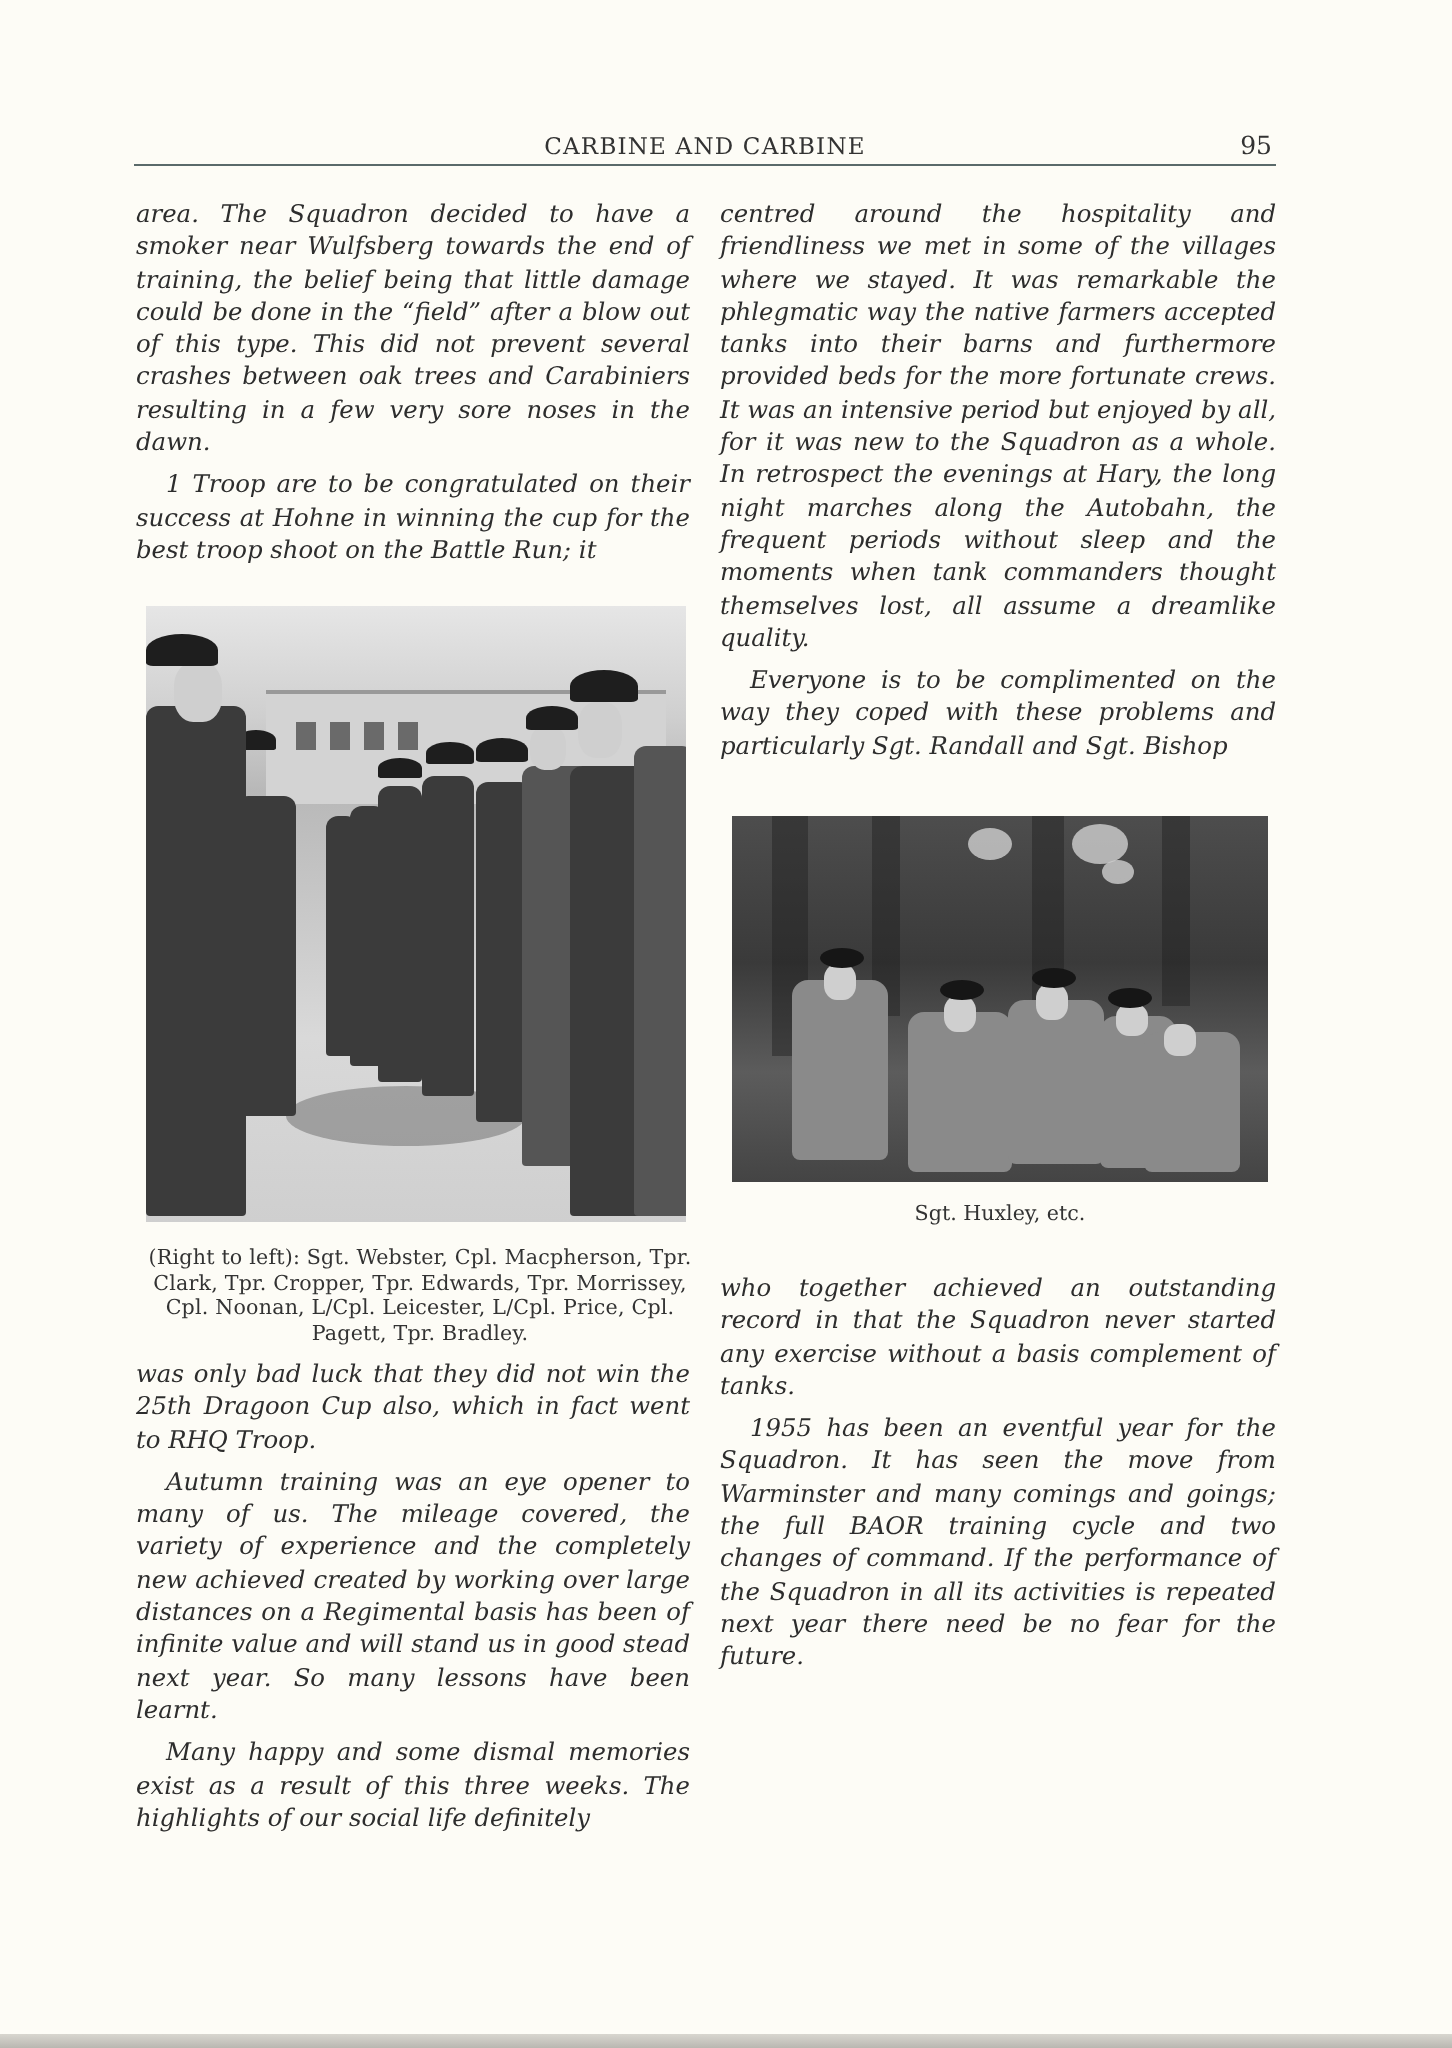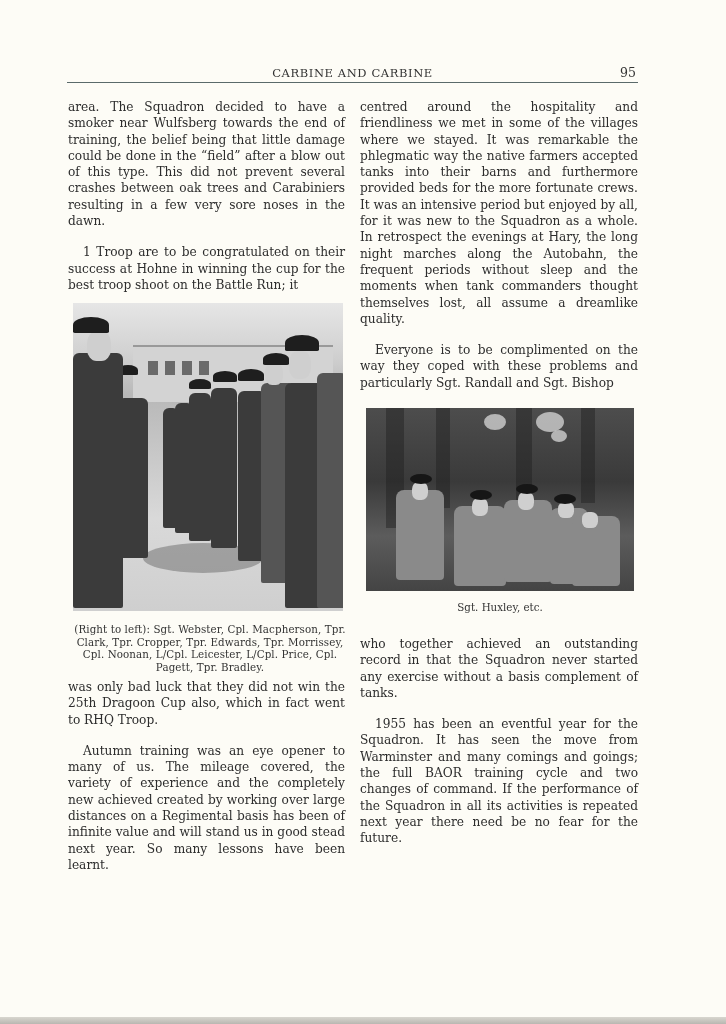--- a/index.html
+++ b/index.html
@@ -18,24 +18,24 @@
       border-bottom: 1.5px solid #5a6a6a;
     }
     .running-title {
       position: absolute; left: 0; right: 0; text-align: center;
       font-size: 11.5px; letter-spacing: 0.6px; top: 2px; color: #333;
     }
     .page-number {
       position: absolute; right: 2px; top: 1px; font-size: 12.5px; color: #333;
     }
     .col {
-      position: absolute; font-size: 12.2px; line-height: 16.3px; color: #2d2d2d;
+      position: absolute; font-size: 12.2px; line-height: 16.3px; color: #2d2d2d; font-style: italic;
     }
     .col p { margin: 0; text-align: justify; }
-    .col p + p { margin-top: 15px; }
+    .col p + p { margin-top: 5px; }
     .col p.indent { text-indent: 15px; }
     #col-left-top { left: 68px; top: 99px; width: 277px; }
     #col-left-bottom { left: 68px; top: 679px; width: 277px; }
     #col-right-top { left: 360px; top: 99px; width: 278px; }
     #col-right-bottom { left: 360px; top: 636px; width: 278px; }
 
     .photo { position: absolute; overflow: hidden; background: #777; }
     #photo-parade { left: 73px; top: 303px; width: 270px; height: 308px;
       background: linear-gradient(180deg, #e6e6e6 0%, #cfcfcf 18%, #b8b8b8 30%, #d9d9d9 70%, #cfcfcf 100%); }
     #photo-group { left: 366px; top: 408px; width: 268px; height: 183px;
@@ -100,20 +100,21 @@
   <div class="shape soldier-body" style="left:0px;top:50px;width:50px;height:255px;"></div>
   <div class="shape soldier-face" style="left:14px;top:28px;width:24px;height:30px;"></div>
   <div class="shape soldier-cap" style="left:0px;top:14px;width:36px;height:16px;"></div>
 </div>
 
 <div class="caption" id="caption-parade">(Right to left): Sgt. Webster, Cpl. Macpherson, Tpr. Clark, Tpr. Cropper, Tpr. Edwards, Tpr. Morrissey, Cpl. Noonan, L/Cpl. Leicester, L/Cpl. Price, Cpl. Pagett, Tpr. Bradley.</div>
 
 <div class="col" id="col-left-bottom">
   <p>was only bad luck that they did not win the 25th Dragoon Cup also, which in fact went to RHQ Troop.</p>
   <p class="indent">Autumn training was an eye opener to many of us. The mileage covered, the variety of experience and the completely new achieved created by working over large distances on a Regimental basis has been of infinite value and will stand us in good stead next year. So many lessons have been learnt.</p>
+  <p class="indent">Many happy and some dismal memories exist as a result of this three weeks. The highlights of our social life definitely</p>
 </div>
 
 <div class="col" id="col-right-top">
   <p>centred around the hospitality and friendliness we met in some of the villages where we stayed. It was remarkable the phlegmatic way the native farmers accepted tanks into their barns and furthermore provided beds for the more fortunate crews. It was an intensive period but enjoyed by all, for it was new to the Squadron as a whole. In retrospect the evenings at Hary, the long night marches along the Autobahn, the frequent periods without sleep and the moments when tank commanders thought themselves lost, all assume a dreamlike quality.</p>
   <p class="indent">Everyone is to be complimented on the way they coped with these problems and particularly Sgt. Randall and Sgt. Bishop</p>
 </div>
 
 <div class="photo" id="photo-group">
   <div class="shape tarp-fold" style="left:20px;top:0;width:18px;height:120px;"></div>
   <div class="shape tarp-fold" style="left:70px;top:0;width:14px;height:100px;"></div>

